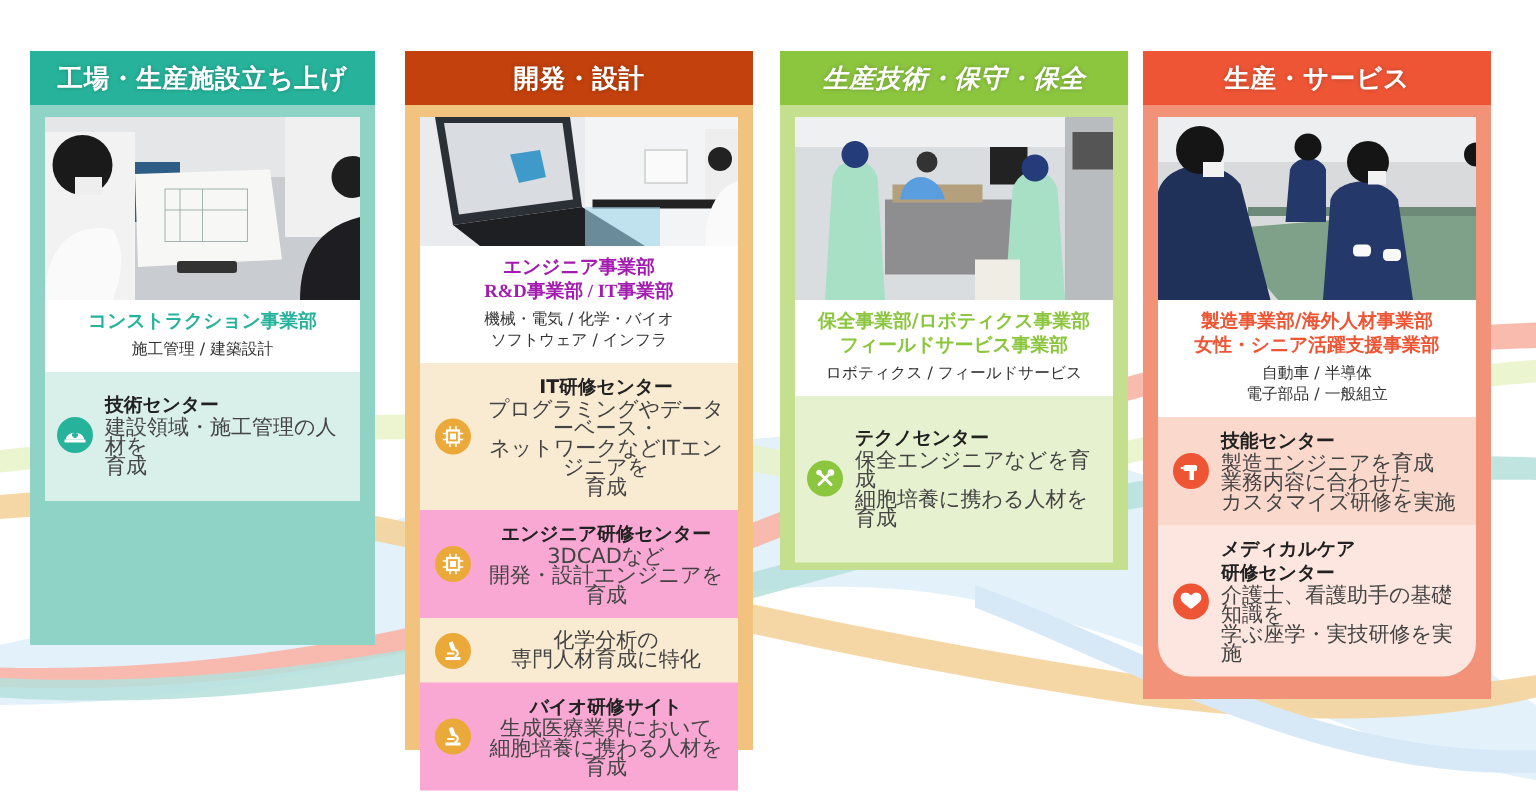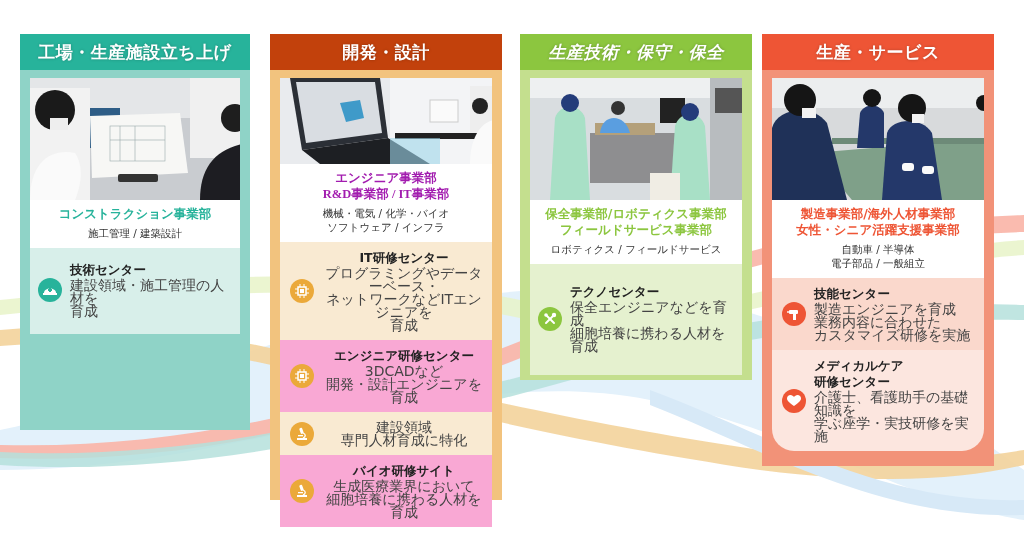--- a/index.html
+++ b/index.html
@@ -208,21 +208,21 @@
         <div class="ico">
           <svg width="14" height="14" viewBox="0 0 14 14">
               <rect x="5" y="1" width="3" height="6" rx="1" fill="#fff" transform="rotate(-20 6 4)"></rect>
               <path d="M8,6 C11,7 11,10 8,11" stroke="#fff" stroke-width="1.3" fill="none"></path>
               <rect x="2" y="11" width="10" height="2" fill="#fff"></rect>
               <rect x="3" y="8" width="5" height="1.3" fill="#fff"></rect>
             </svg>
         </div>
         <div class="txt">
           <div class="cdesc">
-            <div>建設領域</div>
+            <div>化学分析の</div>
             <div>専門人材育成に特化</div>
           </div>
         </div>
       </div>
       <div class="center">
         <div class="ico">
           <svg width="14" height="14" viewBox="0 0 14 14">
               <rect x="5" y="1" width="3" height="6" rx="1" fill="#fff" transform="rotate(-20 6 4)"></rect>
               <path d="M8,6 C11,7 11,10 8,11" stroke="#fff" stroke-width="1.3" fill="none"></path>
               <rect x="2" y="11" width="10" height="2" fill="#fff"></rect>

